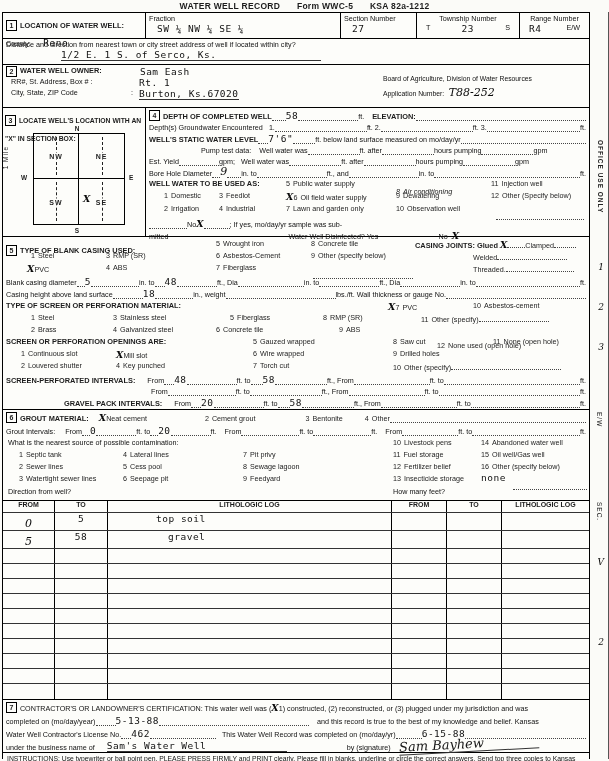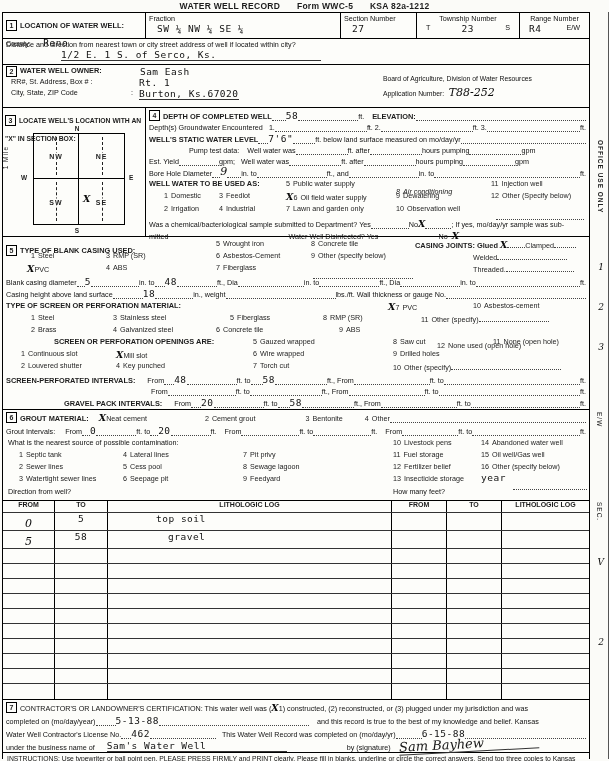--- a/index.html
+++ b/index.html
@@ -154,21 +154,21 @@
         </div>
         <div class="r" style="height:12px;">
           <span class="hdr">WELL'S STATIC WATER LEVEL</span>
           <span class="dots" style="width:10px;"></span>
           <span class="mono">7'6"</span>
           <span class="dots" style="width:22px;"></span>
           <span class="lbl">ft. below land surface measured on mo/day/yr</span>
           <span class="dots grow"></span>
         </div>
         <div class="r" style="height:11px;">
-          <span class="lbl" style="margin-left:40px;">Pump test data:</span>
+          <span class="lbl" style="margin-left:52px;">Pump test data:</span>
           <span class="lbl" style="margin-left:8px;">Well water was</span>
           <span class="dots" style="width:52px;"></span>
           <span class="lbl">ft. after</span>
           <span class="dots" style="width:52px;"></span>
           <span class="lbl">hours pumping</span>
           <span class="dots" style="width:52px;"></span>
           <span class="lbl">gpm</span>
         </div>
         <div class="r" style="height:11px;">
           <span class="lbl">Est. Yield</span>
@@ -206,21 +206,20 @@
           <span class="opt" style="position:absolute;left:140px;top:13px;"><span class="hwx">X</span><span class="optnum">6</span><span>Oil field water supply</span></span>
           <span class="opt" style="position:absolute;left:140px;top:26px;"><span class="optnum">7</span><span>Lawn and garden only</span></span>
           <span class="opt" style="position:absolute;left:250px;top:9px;font-style:italic;"><span class="optnum">8</span><span>Air conditioning</span></span>
           <span class="opt" style="position:absolute;left:250px;top:13px;"><span class="optnum">9</span><span>Dewatering</span></span>
           <span class="opt" style="position:absolute;left:250px;top:26px;"><span class="optnum">10</span><span>Observation well</span></span>
           <span class="opt" style="position:absolute;left:345px;top:1px;"><span class="optnum">11</span><span>Injection well</span></span>
           <span class="opt" style="position:absolute;left:345px;top:13px;"><span class="optnum">12</span><span>Other (Specify below)</span></span>
           <span class="dots" style="position:absolute;left:350px;top:33px;width:88px;"></span>
         </div>
         <div class="r" style="height:11px;">
-          <span class="lbl">Was a chemical/bacteriological sample submitted to Department? Yes</span>
           <span class="dots" style="width:38px;"></span>
           <span class="lbl">No</span>
           <span class="hwx">X</span>
           <span class="dots" style="width:26px;"></span>
           <span class="lbl">; If yes, mo/day/yr sample was sub-</span>
         </div>
         <div class="r" style="height:12px;">
           <span class="lbl">mitted</span>
           <span class="lbl" style="margin-left:120px;">Water Well Disinfected?  Yes</span>
           <span class="lbl" style="margin-left:60px;">No</span>
@@ -282,21 +281,21 @@
       <span class="opt" style="position:absolute;left:28px;top:88px;"><span class="optnum">2</span><span>Brass</span></span>
       <span class="opt" style="position:absolute;left:110px;top:76px;"><span class="optnum">3</span><span>Stainless steel</span></span>
       <span class="opt" style="position:absolute;left:110px;top:88px;"><span class="optnum">4</span><span>Galvanized steel</span></span>
       <span class="opt" style="position:absolute;left:227px;top:76px;"><span class="optnum">5</span><span>Fiberglass</span></span>
       <span class="opt" style="position:absolute;left:213px;top:88px;"><span class="optnum">6</span><span>Concrete tile</span></span>
       <span class="opt" style="position:absolute;left:320px;top:76px;"><span class="optnum">8</span><span>RMP (SR)</span></span>
       <span class="opt" style="position:absolute;left:336px;top:88px;"><span class="optnum">9</span><span>ABS</span></span>
       <span class="opt" style="position:absolute;left:418px;top:76px;"><span class="optnum">11</span><span>Other (specify)</span><span class="dots" style="width:70px;"></span></span>
       <span class="opt" style="position:absolute;left:418px;top:104px;margin-left:16px;"><span class="optnum">12</span><span>None used (open hole)</span></span>
 
-      <span class="hdr" style="position:absolute;left:3px;top:100px;margin-left:48px;">SCREEN OR PERFORATION OPENINGS ARE:</span>
+      <span class="hdr" style="position:absolute;left:3px;top:100px;">SCREEN OR PERFORATION OPENINGS ARE:</span>
       <span class="opt" style="position:absolute;left:250px;top:100px;"><span class="optnum">5</span><span>Gauzed wrapped</span></span>
       <span class="opt" style="position:absolute;left:390px;top:100px;"><span class="optnum">8</span><span>Saw cut</span></span>
       <span class="opt" style="position:absolute;left:490px;top:100px;"><span class="optnum">11</span><span>None (open hole)</span></span>
       <span class="opt" style="position:absolute;left:18px;top:112px;"><span class="optnum">1</span><span>Continuous slot</span></span>
       <span class="opt" style="position:absolute;left:18px;top:124px;"><span class="optnum">2</span><span>Louvered shutter</span></span>
       <span class="opt" style="position:absolute;left:113px;top:112px;"><span class="hwx">X</span><span>Mill slot</span></span>
       <span class="opt" style="position:absolute;left:113px;top:124px;"><span class="optnum">4</span><span>Key punched</span></span>
       <span class="opt" style="position:absolute;left:250px;top:112px;"><span class="optnum">6</span><span>Wire wrapped</span></span>
       <span class="opt" style="position:absolute;left:250px;top:124px;"><span class="optnum">7</span><span>Torch cut</span></span>
       <span class="opt" style="position:absolute;left:390px;top:112px;"><span class="optnum">9</span><span>Drilled holes</span></span>
@@ -390,21 +389,21 @@
         <span class="opt" style="position:absolute;left:120px;top:26px;"><span class="optnum">5</span><span>Cess pool</span></span>
         <span class="opt" style="position:absolute;left:120px;top:38px;"><span class="optnum">6</span><span>Seepage pit</span></span>
         <span class="opt" style="position:absolute;left:240px;top:14px;"><span class="optnum">7</span><span>Pit privy</span></span>
         <span class="opt" style="position:absolute;left:240px;top:26px;"><span class="optnum">8</span><span>Sewage lagoon</span></span>
         <span class="opt" style="position:absolute;left:240px;top:38px;"><span class="optnum">9</span><span>Feedyard</span></span>
         <span class="opt" style="position:absolute;left:390px;top:14px;"><span class="optnum">11</span><span>Fuel storage</span></span>
         <span class="opt" style="position:absolute;left:390px;top:26px;"><span class="optnum">12</span><span>Fertilizer belief</span></span>
         <span class="opt" style="position:absolute;left:390px;top:38px;"><span class="optnum">13</span><span>Insecticide storage</span></span>
         <span class="opt" style="position:absolute;left:478px;top:14px;"><span class="optnum">15</span><span>Oil well/Gas well</span></span>
         <span class="opt" style="position:absolute;left:478px;top:26px;"><span class="optnum">16</span><span>Other (specify below)</span></span>
-        <span class="mono" style="position:absolute;left:478px;top:36px;">year</span>
+        <span class="mono" style="position:absolute;left:478px;top:36px;">none</span>
         <span class="dots" style="position:absolute;left:510px;top:45px;width:74px;"></span>
         <span class="lbl" style="position:absolute;left:5px;top:51px;">Direction from well?</span>
         <span class="lbl" style="position:absolute;left:390px;top:51px;">How many feet?</span>
       </div>
     </div>
 
     <div>
       <div class="trow" style="border-top:none;height:11px;">
         <div class="tc th" style="width:52px;">FROM</div>
         <div class="tc th" style="width:53px;">TO</div>

